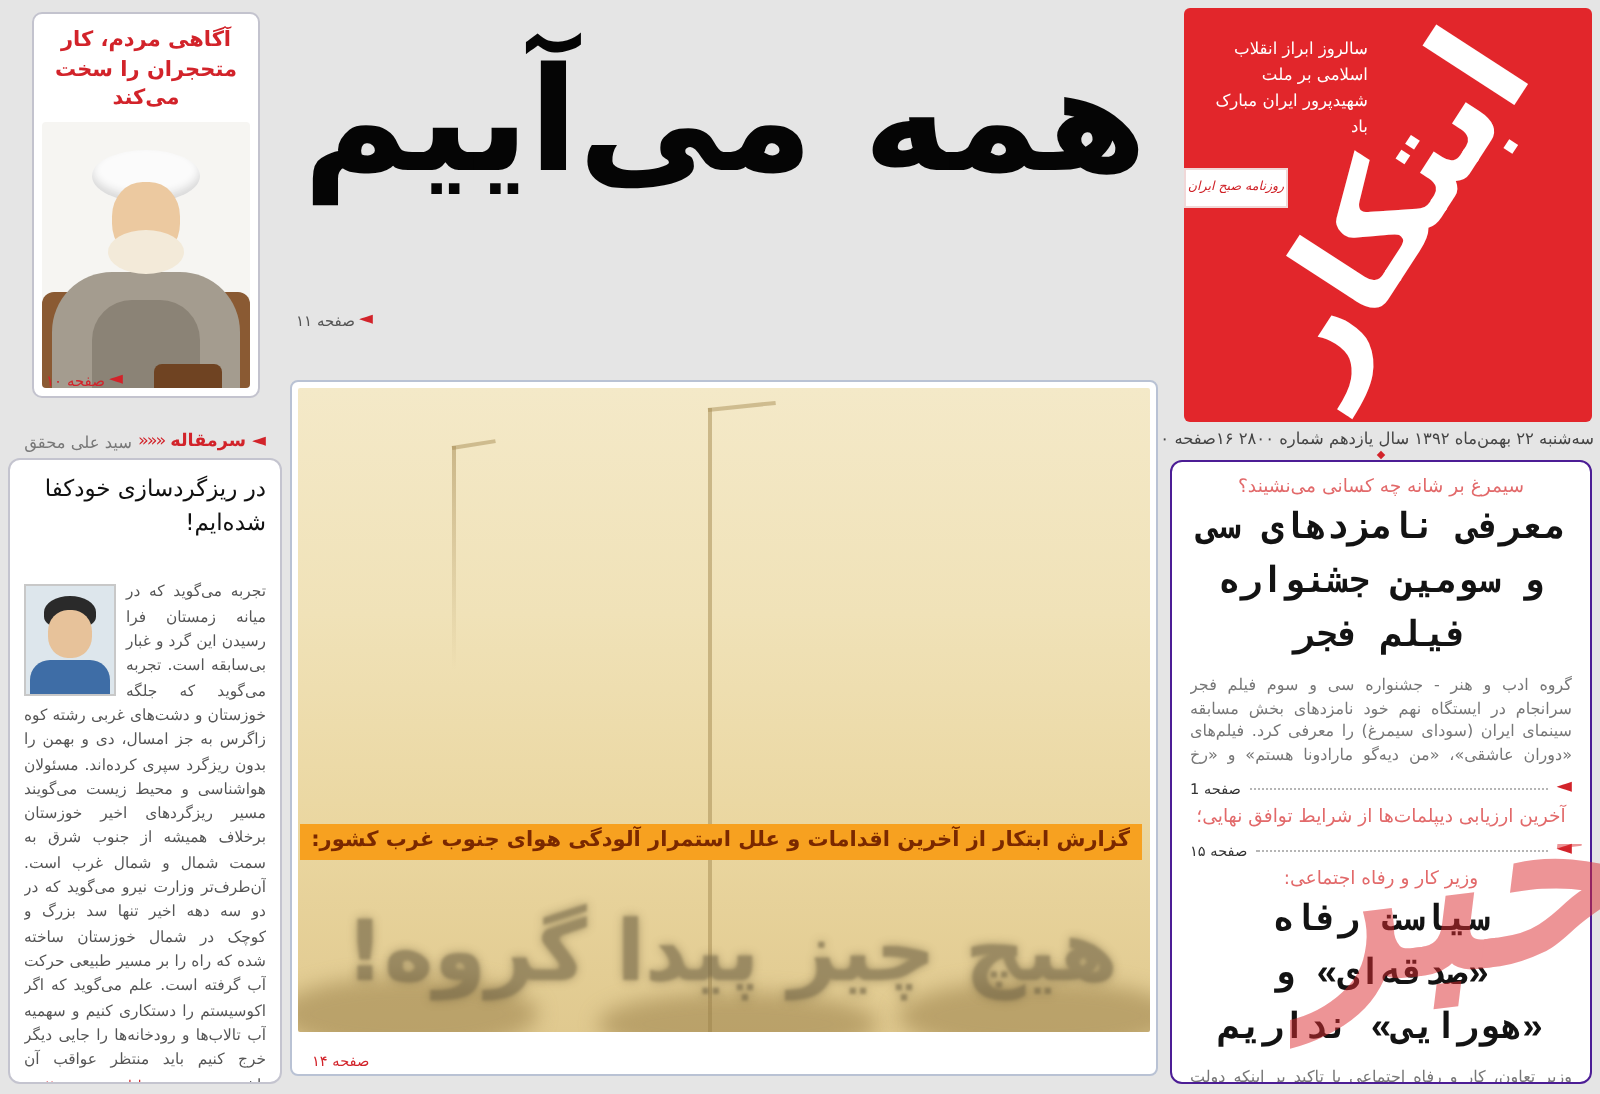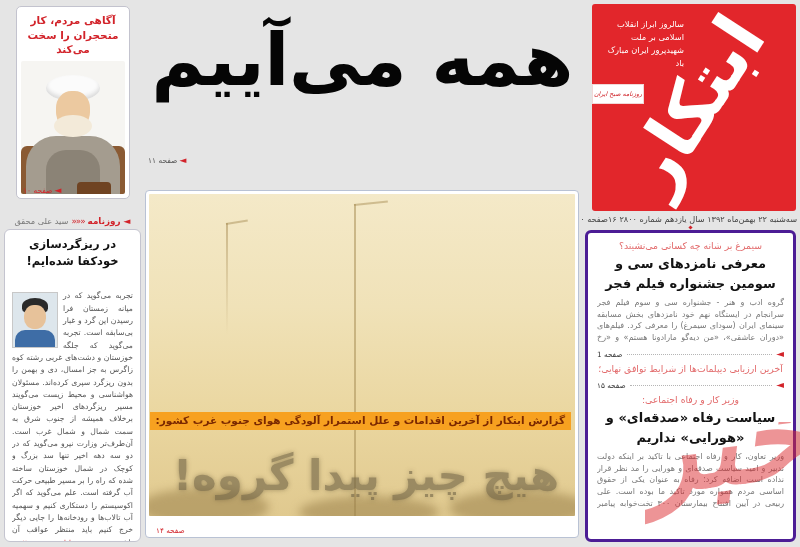--- a/index.html
+++ b/index.html
@@ -84,26 +84,26 @@
     font-size:8.2px; color:#444; white-space:nowrap;
   }
   .diamond {
     position:absolute; left:689px; top:226px; width:3px; height:3px;
     background:#d2232a; transform:rotate(45deg);
   }
 
   
   .right-col {
     position:absolute; left:585px; top:230px; width:211px; height:312px;
-    border:3px solid #4c1d95; border-radius:6px; background:#fff;
+    border:1px solid #4c1d95; border-radius:6px; background:#fff;
     padding:7px 9px 5px; overflow:hidden;
   }
   .story { text-align:center; }
   .story-kicker { color:#e2696a; font-size:9.3px; line-height:1.3; }
-  .story-headline { color:#131313; font-size:13px; font-weight:bold; line-height:1.5; margin-top:2px; }
+  .story-headline { color:#131313; font-size:18px; font-weight:bold; line-height:1.5; margin-top:2px;font-family:Liberation Mono, monospace; }
   .story-body {
     margin-top:4px; font-size:8px; color:#777; line-height:1.45; text-align:justify;
     overflow:hidden;
   }
   .story-body.clamp4 { max-height:47px; }
   .story-body.clamp5 { max-height:59px; }
   .divider { display:flex; align-items:center; gap:4px; margin:5px 0 4px; }
   .divider .line { flex:1; border-top:1px dotted #b5b5b5; height:0; }
   .divider .pg { font-size:7.3px; color:#333; }
   .divider .chev { font-size:10px; }
@@ -114,21 +114,21 @@
     align-items:center; justify-content:center; gap:3px; font-size:8.8px;
   }
   .editorial-head .lbl { color:#d2232a; font-weight:bold; }
   .editorial-head .arrows { color:#d2232a; letter-spacing:-1px; }
   .editorial-head .author { color:#777; font-size:8.2px; }
   .editorial-box {
     position:absolute; left:4px; top:229px; width:137px; height:313px;
     border:1px solid #c4c4cf; border-radius:6px; background:#fff; padding:6px 7px;
     overflow:hidden;
   }
-  .editorial-title { font-size:11.5px; font-weight:bold; color:#111; text-align:center; line-height:1.45; }
+  .editorial-title { font-size:11.5px; font-weight:normal; color:#111; line-height:1.45; }
   .editorial-bodywrap { position:relative; margin-top:21px; height:262px; overflow:hidden; }
   .e-photo {
     float:left; width:46px; height:56px; margin:2px 5px 2px 0;
     background:#dde6ec; border:1px solid #c8c8c8; position:relative; overflow:hidden;
   }
   .e-hair { position:absolute; top:5px; left:50%; transform:translateX(-50%);
     width:26px; height:16px; background:#2a2a2a; border-radius:50% 50% 35% 35%; }
   .e-face { position:absolute; top:12px; left:50%; transform:translateX(-50%);
     width:22px; height:24px; background:#e7c29a; border-radius:45%; }
   .e-shirt { position:absolute; bottom:0; left:50%; transform:translateX(-50%);
@@ -252,21 +252,21 @@
       <div class="story-kicker">وزیر کار و رفاه اجتماعی:</div>
       <div class="story-headline">سیاست رفاه «صدقه‌ای» و «هورایی» نداریم</div>
       <div class="story-body clamp5">وزیر تعاون، کار و رفاه اجتماعی با تاکید بر اینکه دولت تدبیر و امید سیاست صدقه‌ای و هورایی را مد نظر قرار نداده است اضافه کرد: رفاه به عنوان یکی از حقوق اساسی مردم همواره مورد تاکید ما بوده است. علی ربیعی در آیین افتتاح بیمارستان ۳۰۰ تخت‌خوابه پیامبر اعظم و ساختمان سازمان تامین اجتماعی استان کرمان با ابراز خوشحالی...</div>
 
     </div>
 
   </div>
 
   <div class="editorial-head">
     <span class="chev">◄</span>
-    <span class="lbl">روزنامه</span>
+    <span class="lbl">سرمقاله</span>
     <span class="arrows">«««</span>
     <span class="author">سید علی محقق</span>
   </div>
 
   <div class="editorial-box">
     <div class="editorial-title">در ریزگردسازی خودکفا شده‌ایم!</div>
     <div class="editorial-bodywrap">
       <div class="e-photo">
         <div class="e-hair"></div>
         <div class="e-face"></div>

